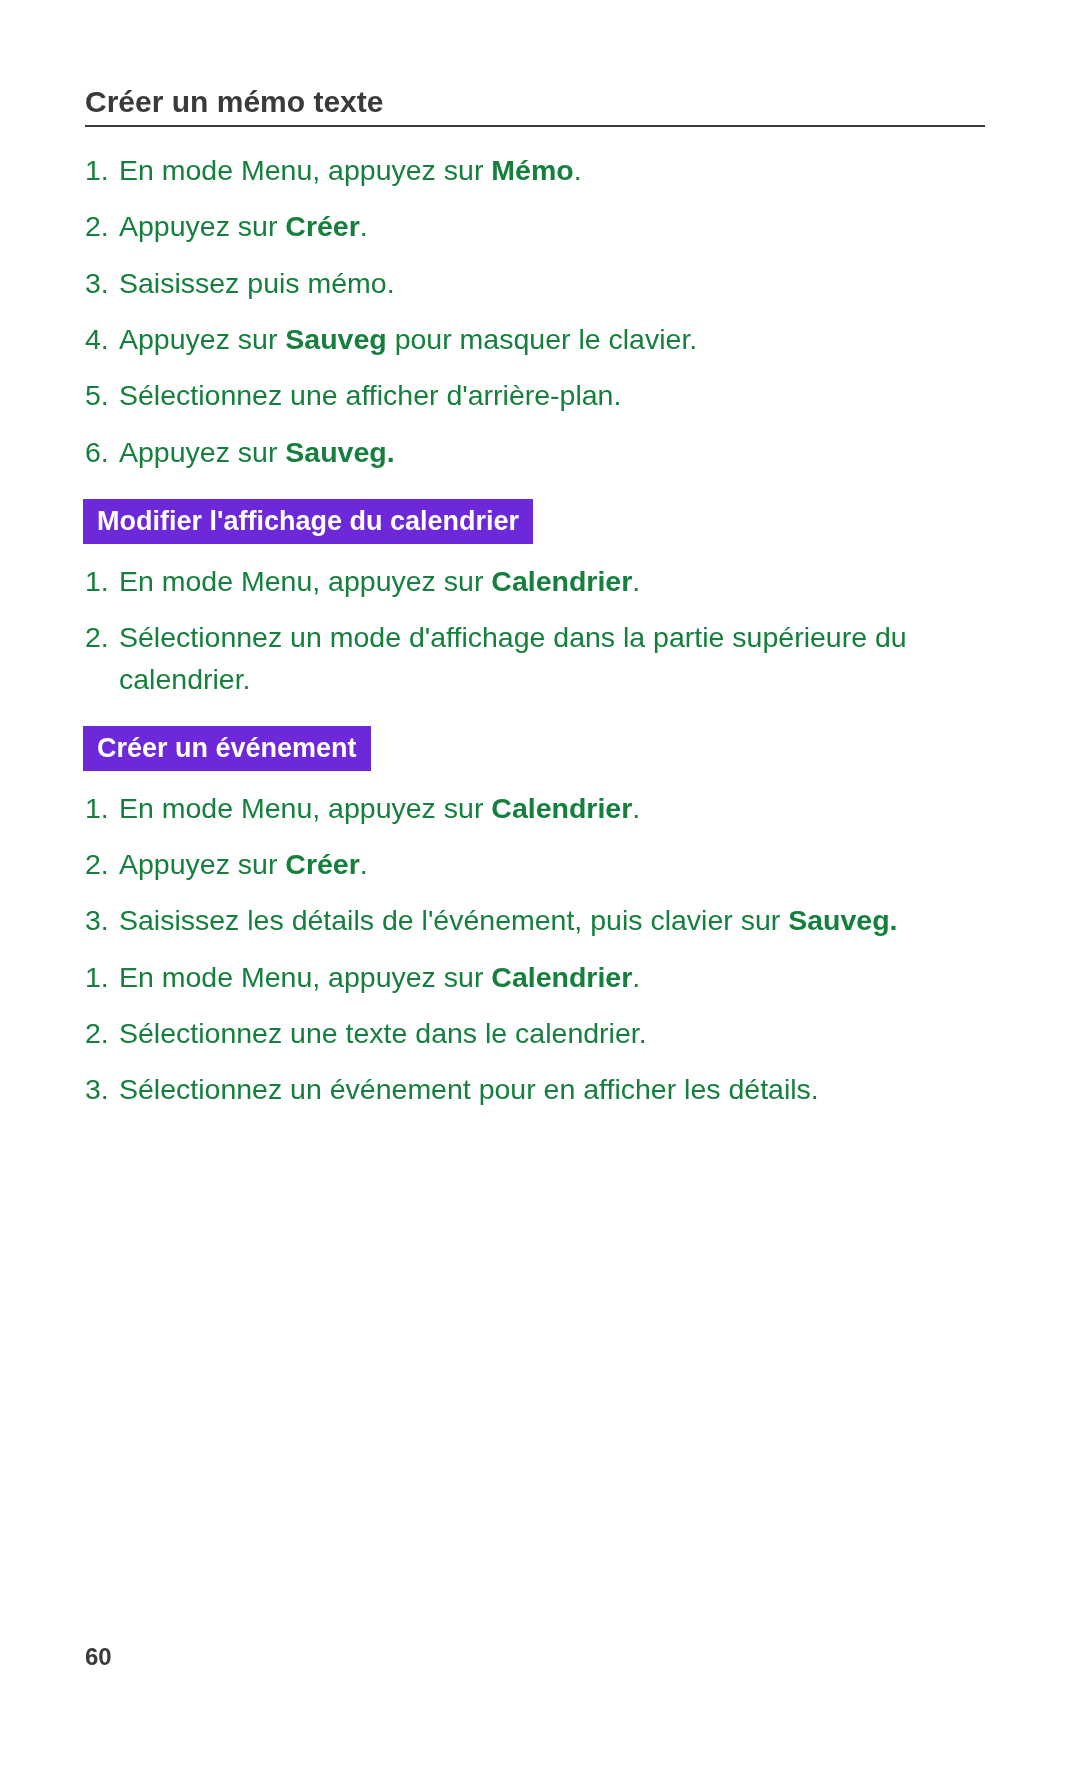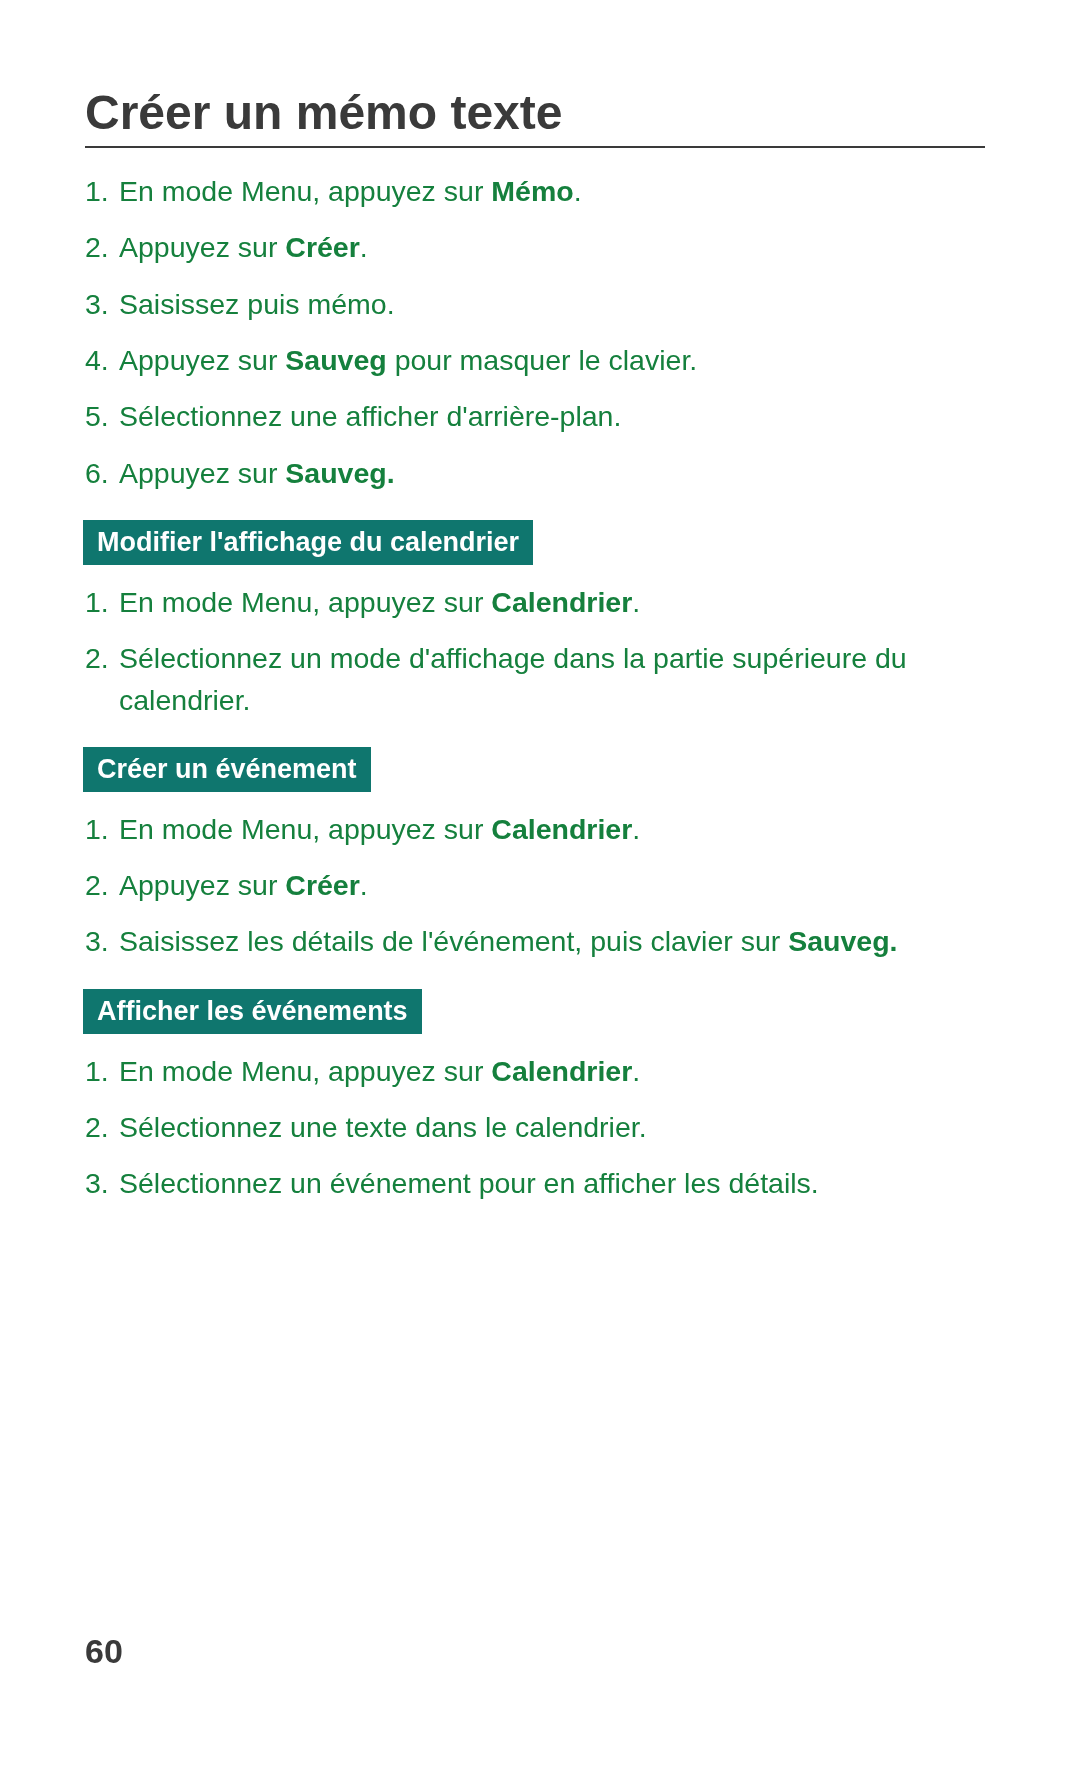--- a/index.html
+++ b/index.html
@@ -9,34 +9,34 @@
     width: 1080px;
     height: 1771px;
     font-family: Arial, Helvetica, sans-serif;
     color: #3a3a3a;
   }
   .page {
     padding: 85px 95px 0 85px;
     box-sizing: border-box;
   }
   .h1 {
-    font-size: 48px;
+    font-size: 30px;
     font-weight: bold;
     color: #3a3a3a;
     border-bottom: 2px solid #3a3a3a;
     padding-bottom: 6px;
     margin-bottom: 16px;
     margin-top: 0;
   }
   .h1.second {
     margin-top: 52px;
   }
   .subheader {
     display: inline-block;
-    background: #0f766e;
+    background: #6d28d9;
     color: #ffffff;
     font-size: 27px;
     font-weight: bold;
     padding: 7px 14px 7px 14px;
     margin-top: 18px;
     margin-bottom: 10px;
     margin-left: -2px;
   }
   ol {
     list-style: none;
@@ -56,21 +56,21 @@
     content: counter(item) ".";
     position: absolute;
     left: 0;
     top: 7px;
   }
   .bold { font-weight: bold; }
   .page-number {
     position: absolute;
     left: 85px;
     bottom: 100px;
-    font-size: 34px;
+    font-size: 24px;
     font-weight: bold;
     color: #3a3a3a;
   }
 </style>
 </head>
 <body>
 
 <div class="page">
 
   <div class="h1">Créer un mémo texte</div>
@@ -90,21 +90,20 @@
     <li><span>Sélectionnez un mode d'affichage dans la partie supérieure du calendrier.</span><span class="bold"></span><span></span></li>
   </ol>
 
   <div class="subheader">Créer un événement</div>
   <ol>
     <li><span>En mode Menu, appuyez sur </span><span class="bold">Calendrier</span><span>.</span></li>
     <li><span>Appuyez sur </span><span class="bold">Créer</span><span>.</span></li>
     <li><span>Saisissez les détails de l'événement, puis clavier sur </span><span class="bold">Sauveg.</span><span></span></li>
   </ol>
 
-  <div class="subheader">Afficher les événements</div>
   <ol>
     <li><span>En mode Menu, appuyez sur </span><span class="bold">Calendrier</span><span>.</span></li>
     <li><span>Sélectionnez une texte dans le calendrier.</span><span class="bold"></span><span></span></li>
     <li><span>Sélectionnez un événement pour en afficher les détails.</span><span class="bold"></span><span></span></li>
   </ol>
 
 </div>
 
 <div class="page-number">60</div>
 

